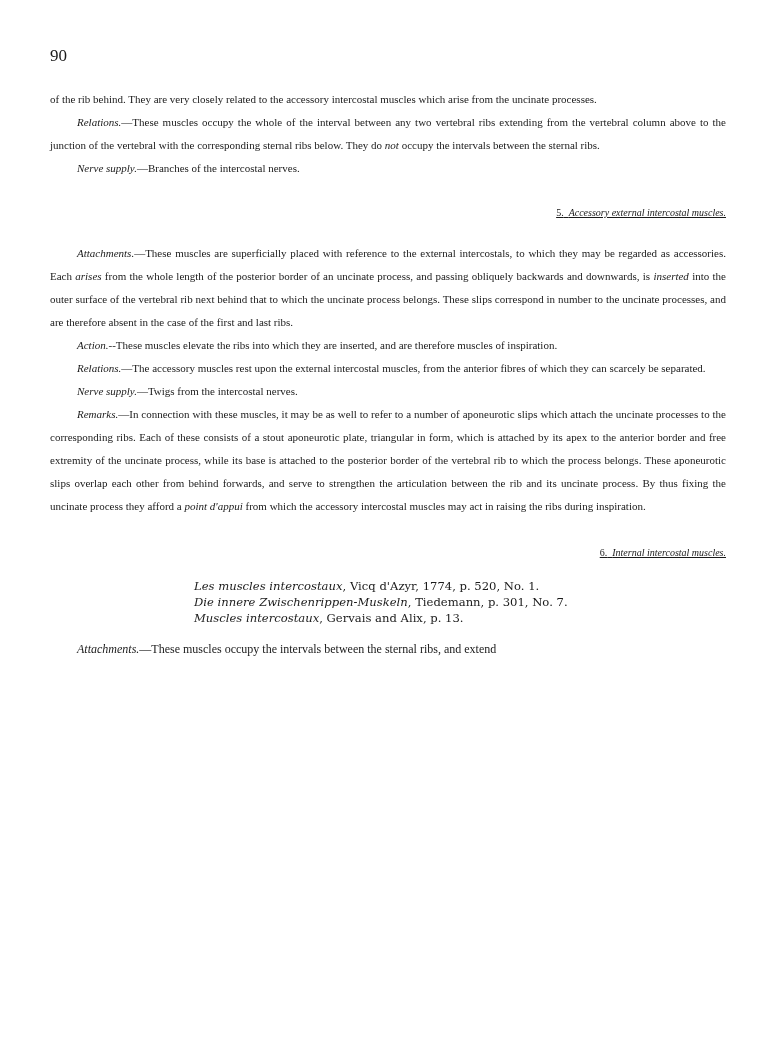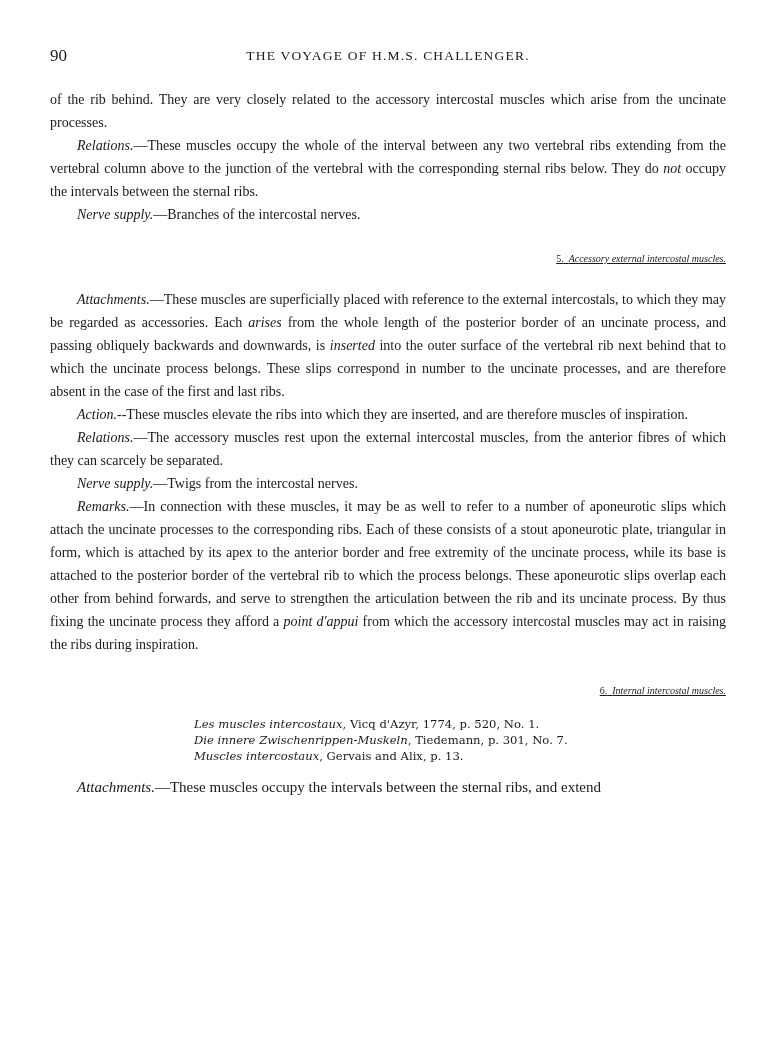--- a/index.html
+++ b/index.html
@@ -4,43 +4,42 @@
 <style>
   html, body { margin: 0; padding: 0; background: #ffffff; }
   body { width: 776px; height: 1050px; position: relative; overflow: hidden;
          font-family: "Liberation Serif", "DejaVu Serif", serif; color: #1a1a1a; }
   .page { position: absolute; left: 50px; top: 0; width: 676px; }
   .header { position: absolute; top: 46px; left: 0; width: 676px; height: 22px; }
   .page-number { position: absolute; left: 0; top: 0; font-size: 17px; }
   .running-head { position: absolute; left: 0; width: 676px; text-align: center; top: 2px;
                   font-size: 13.5px; letter-spacing: 1.2px; }
   .body { position: absolute; top: 88px; left: 0; width: 676px; }
-  p { margin: 0; font-size: 14px; line-height: 23px; text-align: justify; text-align-last: left; }
+  p { margin: 0; font-size: 11px; line-height: 23px; text-align: justify; text-align-last: left; }
   p.indent { text-indent: 27px; }
   .sec-head { text-align: right; font-size: 10px; line-height: 23px; margin: 0; text-decoration: underline; }
   .sec-head i { font-style: italic; }
   .gap-before-5 { height: 21px; }
   .gap-after-5 { height: 18px; }
   .gap-before-6 { height: 23px; }
   .gap-after-6 { height: 15px; }
   .synonyms { margin-left: 144px; font-family: "DejaVu Serif", serif; font-size: 11.6px; line-height: 15.8px; }
   .synonyms div { white-space: nowrap; }
   .synonyms i { font-weight: normal; }
   .gap-after-syn { height: 12px; }
-  .last { font-size: 15px; line-height: 23px; text-indent: 27px; }
+  .last { font-size: 12px; line-height: 23px; text-indent: 27px; }
   i { font-style: italic; }
 </style>
 </head>
 <body>
 
 <div class="page">
 
   <div class="header">
     <span class="page-number">90</span>
-    <span class="running-head">THE VOYAGE OF H.M.S. CHALLENGER.</span>
   </div>
 
   <div class="body">
 
     <p>of the rib behind.  They are very closely related to the accessory intercostal muscles which arise from the uncinate processes.</p>
 
     <p class="indent"><i>Relations.</i><span>—These muscles occupy the whole of the interval between any two vertebral ribs extending from the vertebral column above to the junction of the vertebral with the corresponding sternal ribs below.  They do </span><i>not</i><span> occupy the intervals between the sternal ribs.</span></p>
 
     <p class="indent"><i>Nerve supply.</i><span>—Branches of the intercostal nerves.</span></p>
 

